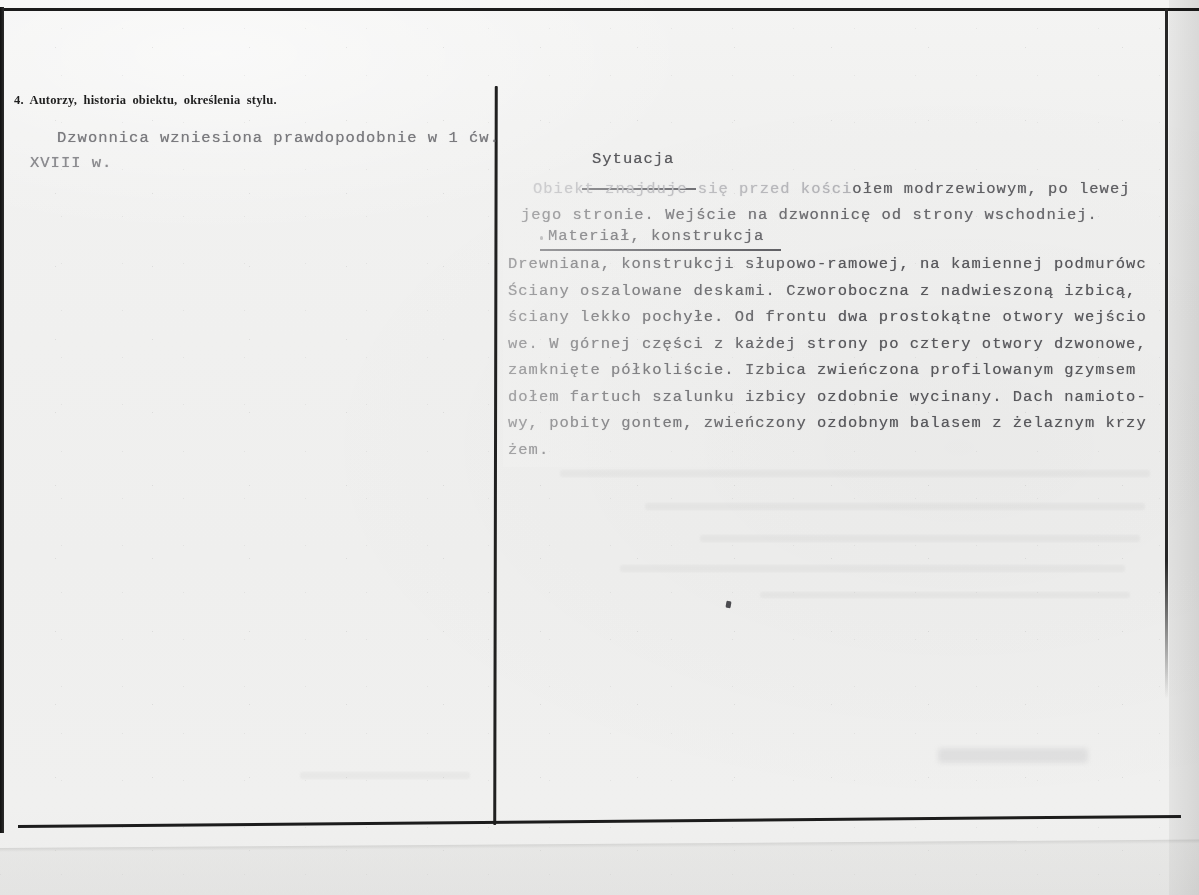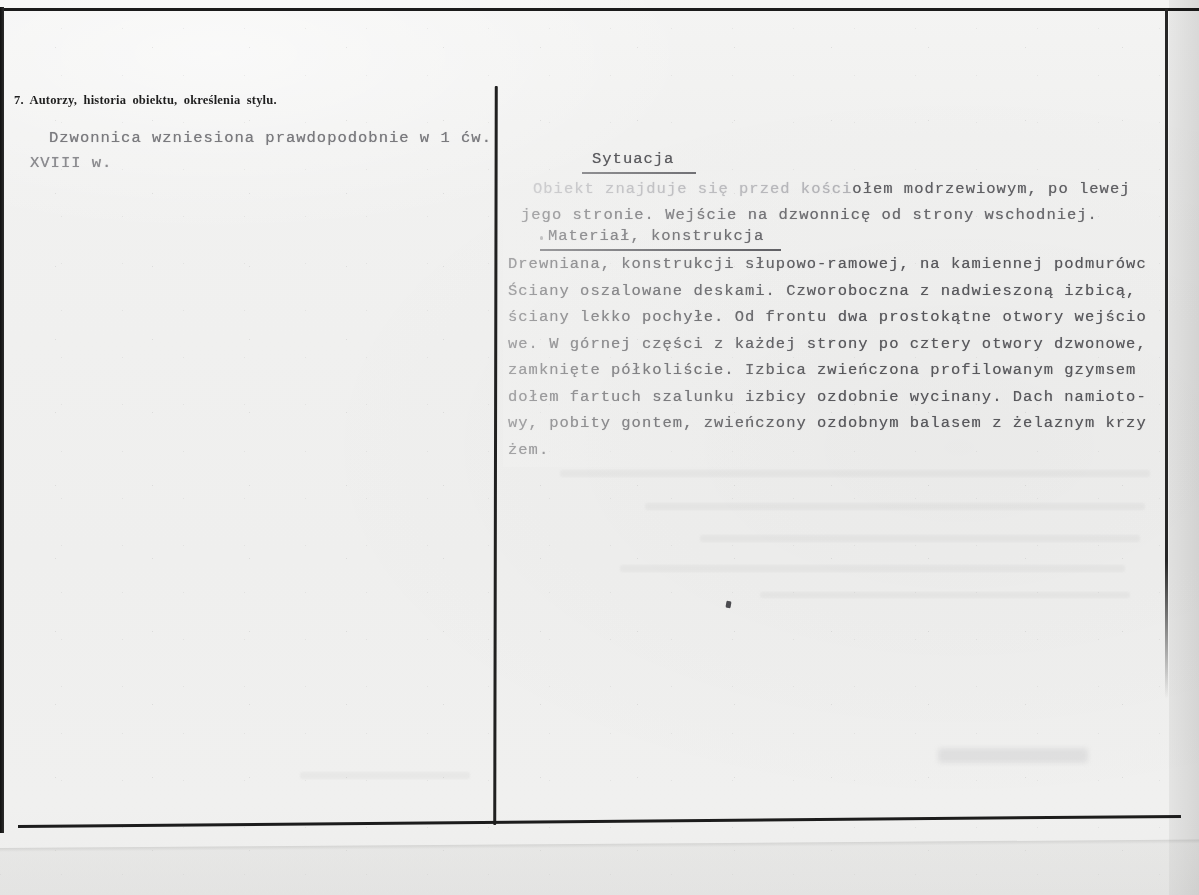--- a/index.html
+++ b/index.html
@@ -47,21 +47,21 @@
     position:absolute;
     font-family:"Liberation Mono","DejaVu Sans Mono",monospace;
     font-size:15.5px;line-height:1;letter-spacing:1px;
     color:#5a5a5e;white-space:nowrap;
     text-shadow:0 0 0.7px rgba(70,70,74,0.55);
   }
   .tw-left{color:#7a7a7e;}
   .tw-heading{
     display:inline-block;
     border-bottom:2px solid #55555a;
-    padding:0 22px 4px 10px;
+    padding:0 22px 20px 10px;
   }
   .tw-heading.mat{padding:0 17px 4px 8px;}
   .faded{color:#b2b2b6;text-shadow:0 0 1px rgba(170,170,176,0.6);}
   .body-lines{line-height:26.5px;letter-spacing:1px;}
   .body-lines .tline{height:26.5px;}
   
   .ink-fade{
     position:absolute;left:503px;top:172px;width:690px;height:295px;
     background:linear-gradient(90deg,rgba(241,241,240,0.50) 0%,rgba(241,241,240,0.18) 28%,rgba(241,241,240,0) 48%);
     pointer-events:none;
@@ -91,22 +91,22 @@
   <div class="ghost" style="left:645px;top:503px;width:500px;height:7px;"></div>
   <div class="ghost" style="left:700px;top:535px;width:440px;height:7px;"></div>
   <div class="ghost" style="left:620px;top:565px;width:505px;height:7px;"></div>
   <div class="ghost" style="left:760px;top:592px;width:370px;height:6px;"></div>
   <div class="ghost" style="left:300px;top:772px;width:170px;height:7px;"></div>
   <div class="ghost-smudge" style="left:938px;top:748px;width:150px;height:15px;"></div>
 
   <div class="speck speck-a"></div>
   <div class="speck speck-b"></div>
 
-  <div class="form-header h12">7. Autorzy, historia obiektu, określenia stylu.</div>
-  <div class="tw tw-left" style="left:49px;top:131px;">Dzwonnica wzniesiona prawdopodobnie w 1 ćw.</div>
+  <div class="form-header h12">4. Autorzy, historia obiektu, określenia stylu.</div>
+  <div class="tw tw-left" style="left:57px;top:131px;">Dzwonnica wzniesiona prawdopodobnie w 1 ćw.</div>
   <div class="tw tw-left" style="left:30px;top:156px;color:#8b8b8f;">XVIII w.</div>
 
 
   <div class="tw" style="left:582px;top:152px;">
     <span class="tw-heading">Sytuacja</span>
   </div>
   <div class="tw" style="left:533px;top:182px;">
     <span class="faded">Obiekt znajduje się przed kości</span><span style="color:#606064;">ołem modrzewiowym, po lewej</span>
   </div>
   <div class="tw" style="left:521px;top:208px;color:#68686c;">jego stronie. Wejście na dzwonnicę od strony wschodniej.</div>

